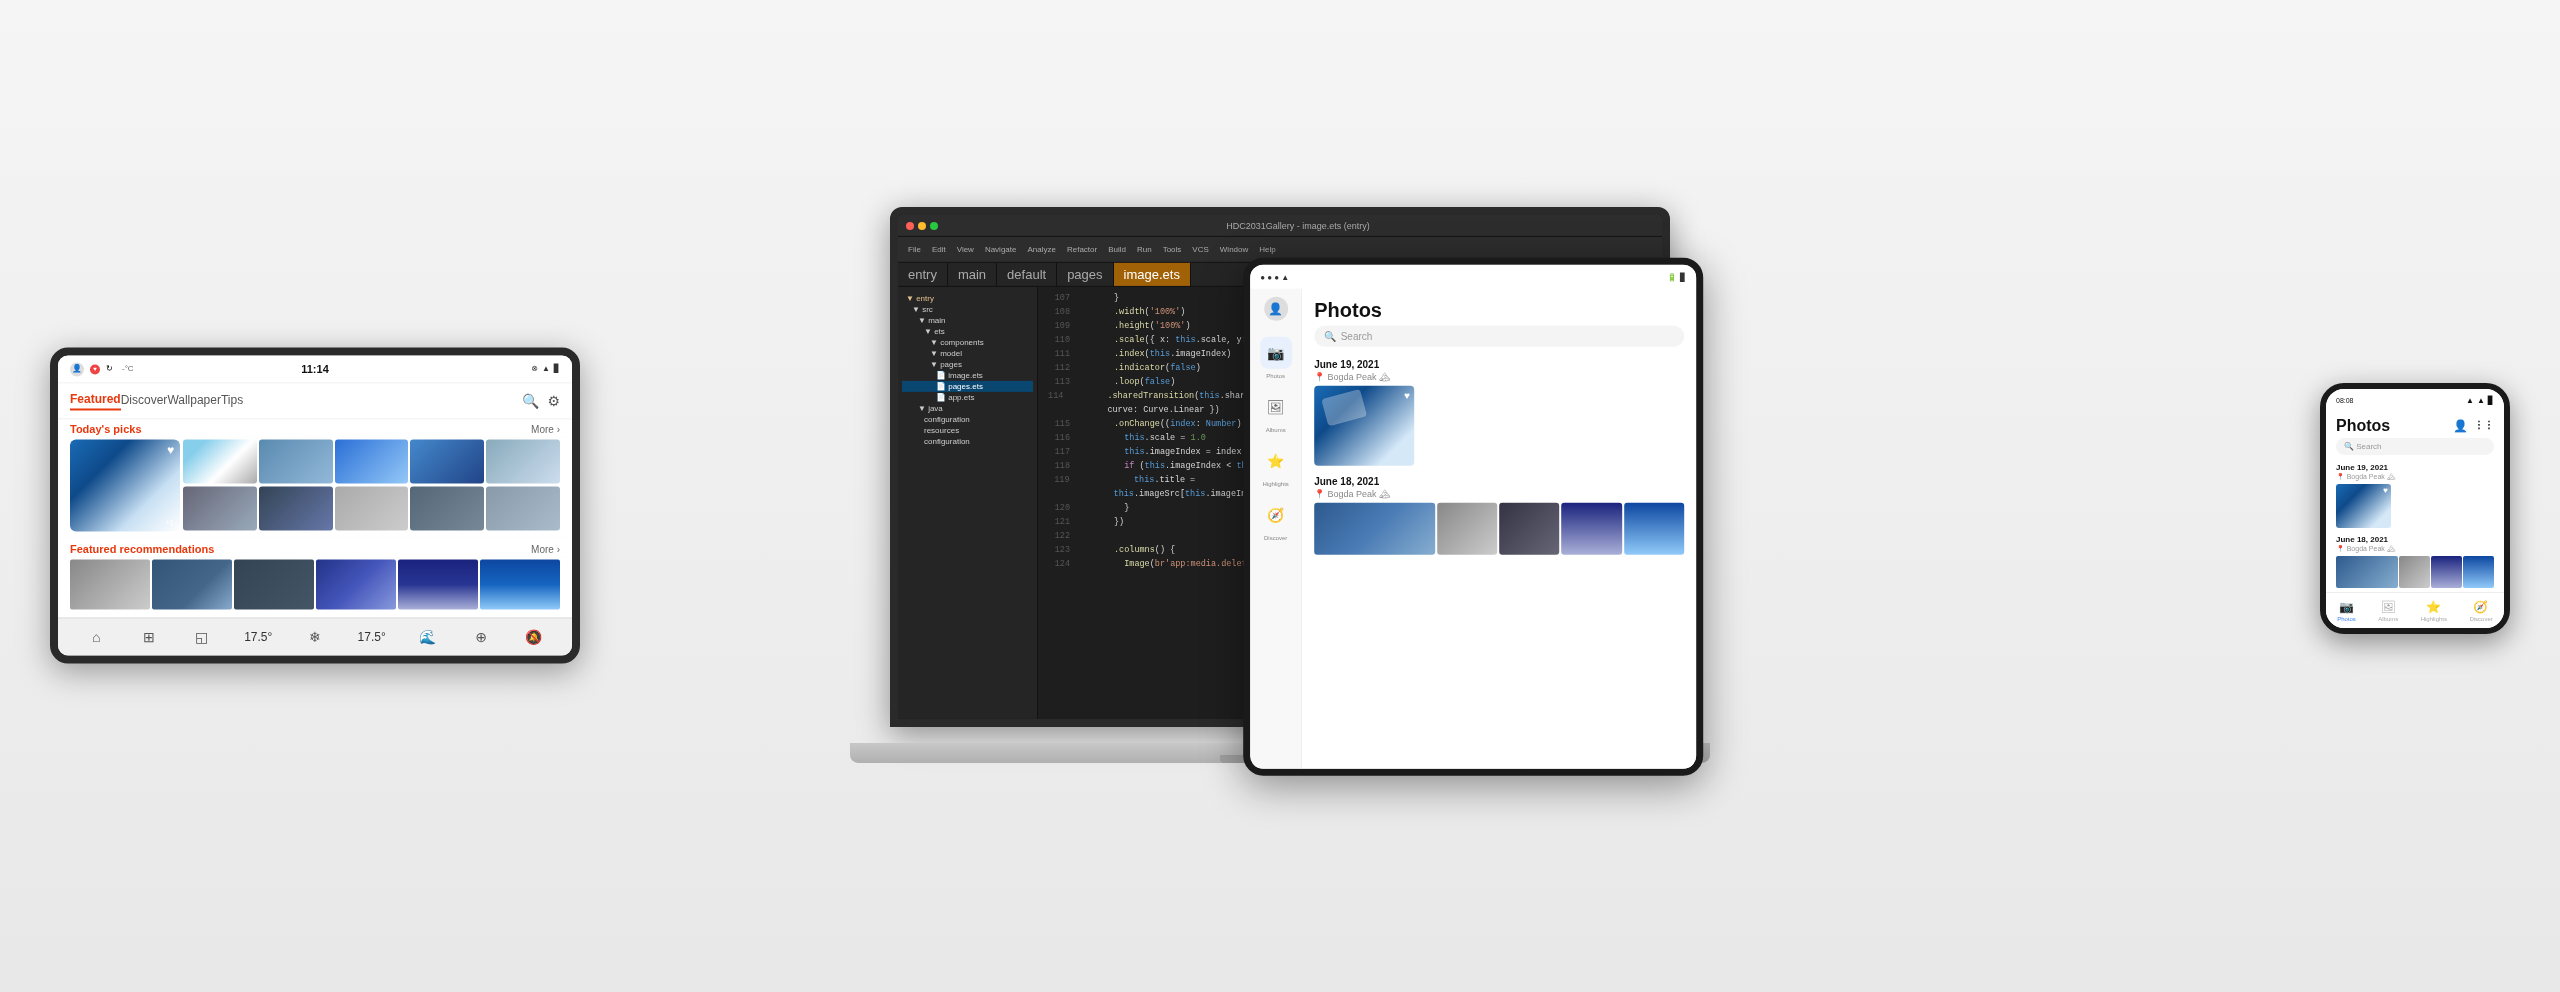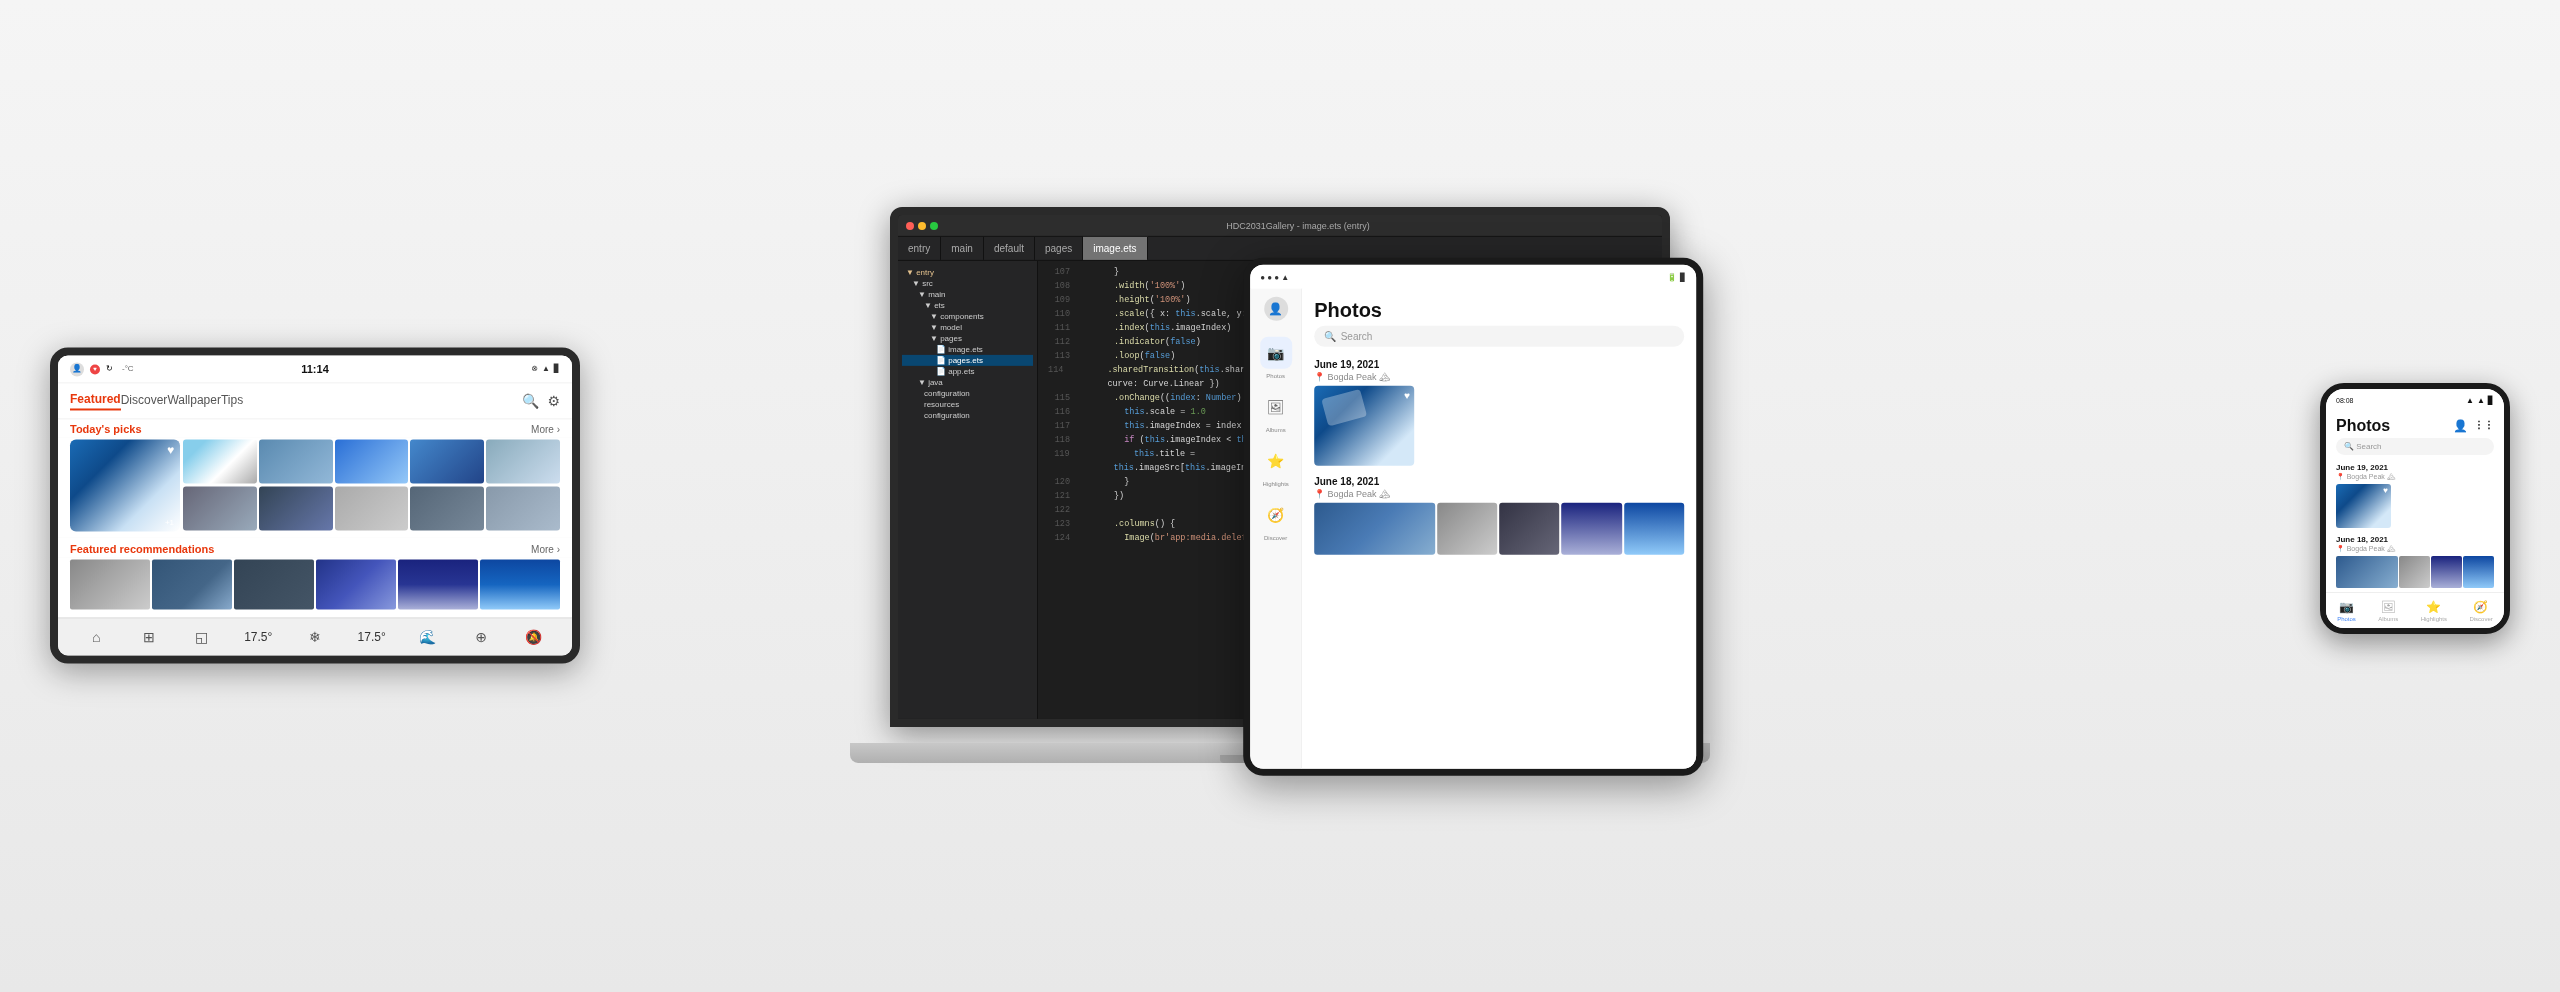--- a/index.html
+++ b/index.html
@@ -111,28 +111,28 @@
     .ide-tabs {
       height: 24px;
       background: #252526;
       display: flex;
       align-items: center;
       border-bottom: 1px solid #111;
     }
     .ide-tab {
       height: 100%;
       padding: 0 10px;
-      font-size: 10px;
+      font-size: 13px;
       color: #aaa;
       display: flex;
       align-items: center;
       border-right: 1px solid #111;
     }
     .ide-tab.active {
-      background: #737373;
+      background: #a16207;
       color: #fff;
     }
     .ide-body {
       display: flex;
       flex: 1;
       overflow: hidden;
     }
     .ide-sidebar-file {
       width: 140px;
       background: #252526;
@@ -662,20 +662,34 @@
     <div class="laptop-screen">
       <div class="ide-container">
 
         <div class="ide-titlebar">
           <div class="ide-dot red"></div>
           <div class="ide-dot yellow"></div>
           <div class="ide-dot green"></div>
           <div class="ide-titlebar-text">HDC2031Gallery - image.ets (entry)</div>
         </div>
 
+        <div class="ide-toolbar">
+          <span class="ide-toolbar-item">File</span>
+          <span class="ide-toolbar-item">Edit</span>
+          <span class="ide-toolbar-item">View</span>
+          <span class="ide-toolbar-item">Navigate</span>
+          <span class="ide-toolbar-item">Analyze</span>
+          <span class="ide-toolbar-item">Refactor</span>
+          <span class="ide-toolbar-item">Build</span>
+          <span class="ide-toolbar-item">Run</span>
+          <span class="ide-toolbar-item">Tools</span>
+          <span class="ide-toolbar-item">VCS</span>
+          <span class="ide-toolbar-item">Window</span>
+          <span class="ide-toolbar-item">Help</span>
+        </div>
 
         <div class="ide-tabs">
           <div class="ide-tab">entry</div>
           <div class="ide-tab">main</div>
           <div class="ide-tab">default</div>
           <div class="ide-tab">pages</div>
           <div class="ide-tab active">image.ets</div>
         </div>
 
         <div class="ide-body">

